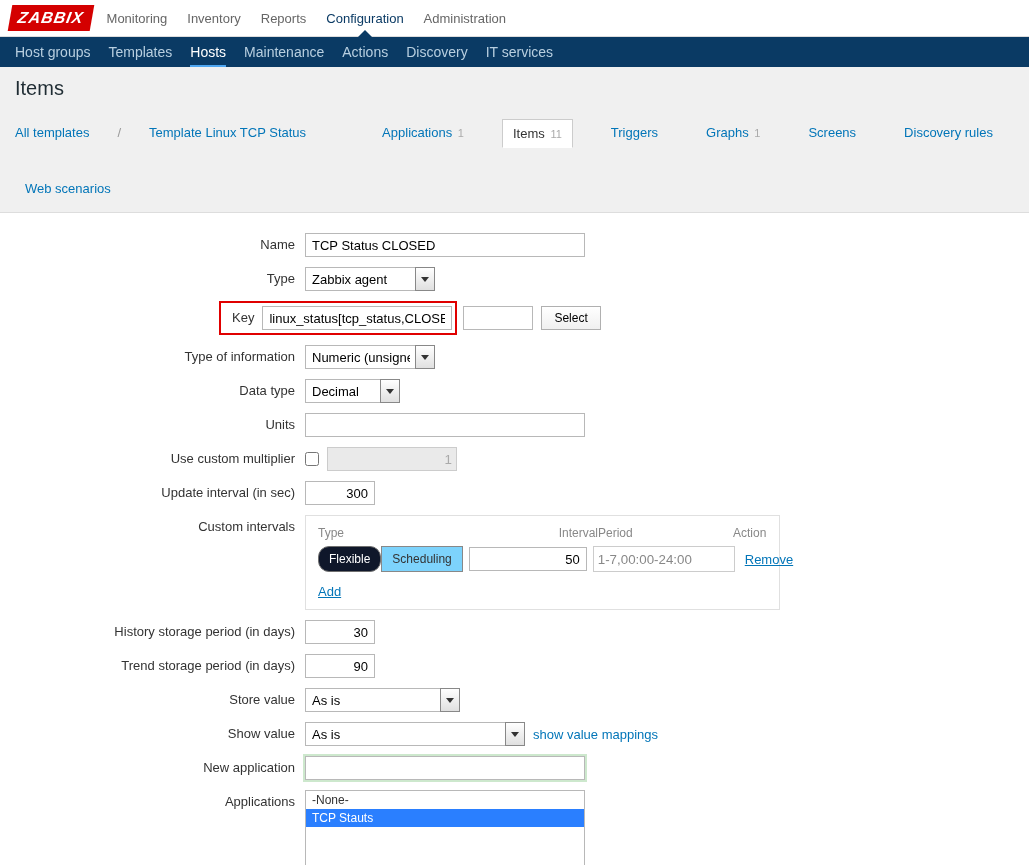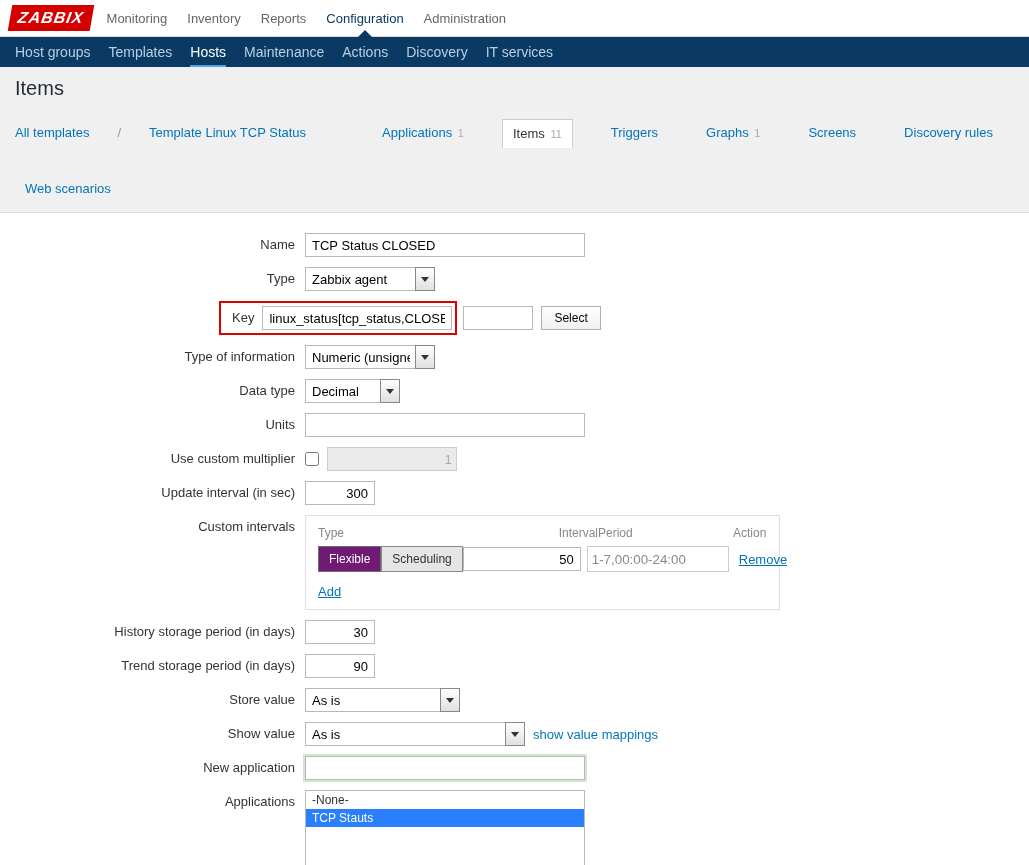--- a/index.html
+++ b/index.html
@@ -41,23 +41,23 @@
 .key-highlight .form-label { width:auto; padding:4px 8px; color:#333;}
 .key-highlight .txt { border:none; height:20px;}
 .custom-box { border: 1px solid #e0e0e0; padding: 10px 12px; width: 475px; }
 .cb-head { display:flex; font-size:12px; color:#888; margin-bottom:6px;}
 .cb-head div:nth-child(1){ width:148px;}
 .cb-head div:nth-child(2){ width:132px;text-align:right;}
 .cb-head div:nth-child(3){ width:135px;}
 .cb-row { display:flex; align-items:center; gap:0;}
 .toggle { display:flex;}
 .toggle-btn { border:1px solid #888; padding:5px 10px; font-size:12px; cursor:pointer; height:26px;}
-.toggle-btn.active { background:#701a75; color:#fff; border-color:#6f6f6f;}
-.toggle-btn:not(.active){ background:#e5e5e5;}
-.cb-row .num { width:118px;}
+.toggle-btn.active { background:#0f172a; color:#fff; border-color:#6f6f6f;border-radius:11px;}
+.toggle-btn:not(.active){ background:#7dd3fc;}
+.cb-row .num { margin-left:6px; width:118px;}
 .cb-row .period { width:142px; border:1px solid #ccc; padding:4px; margin-left:6px; color:#888; height:26px;}
 .link { color:#0275b8; text-decoration:underline; cursor:pointer;}
 .cb-add { margin-top:12px;}
 .listbox { width: 280px; height: 130px; border:1px solid #b8b8b8; overflow-y:scroll;}
 .listbox-item { padding:2px 6px; font-size:12px;}
 .listbox-item.selected { background:#2a7fff; color:#fff;}
 .chk { width:14px; height:14px;}
 .disabled-input { background:#eaeaea; border:1px solid #ccc; width:130px; height:24px; text-align:right; padding:4px; color:#aaa;}
 </style>
 </head>

